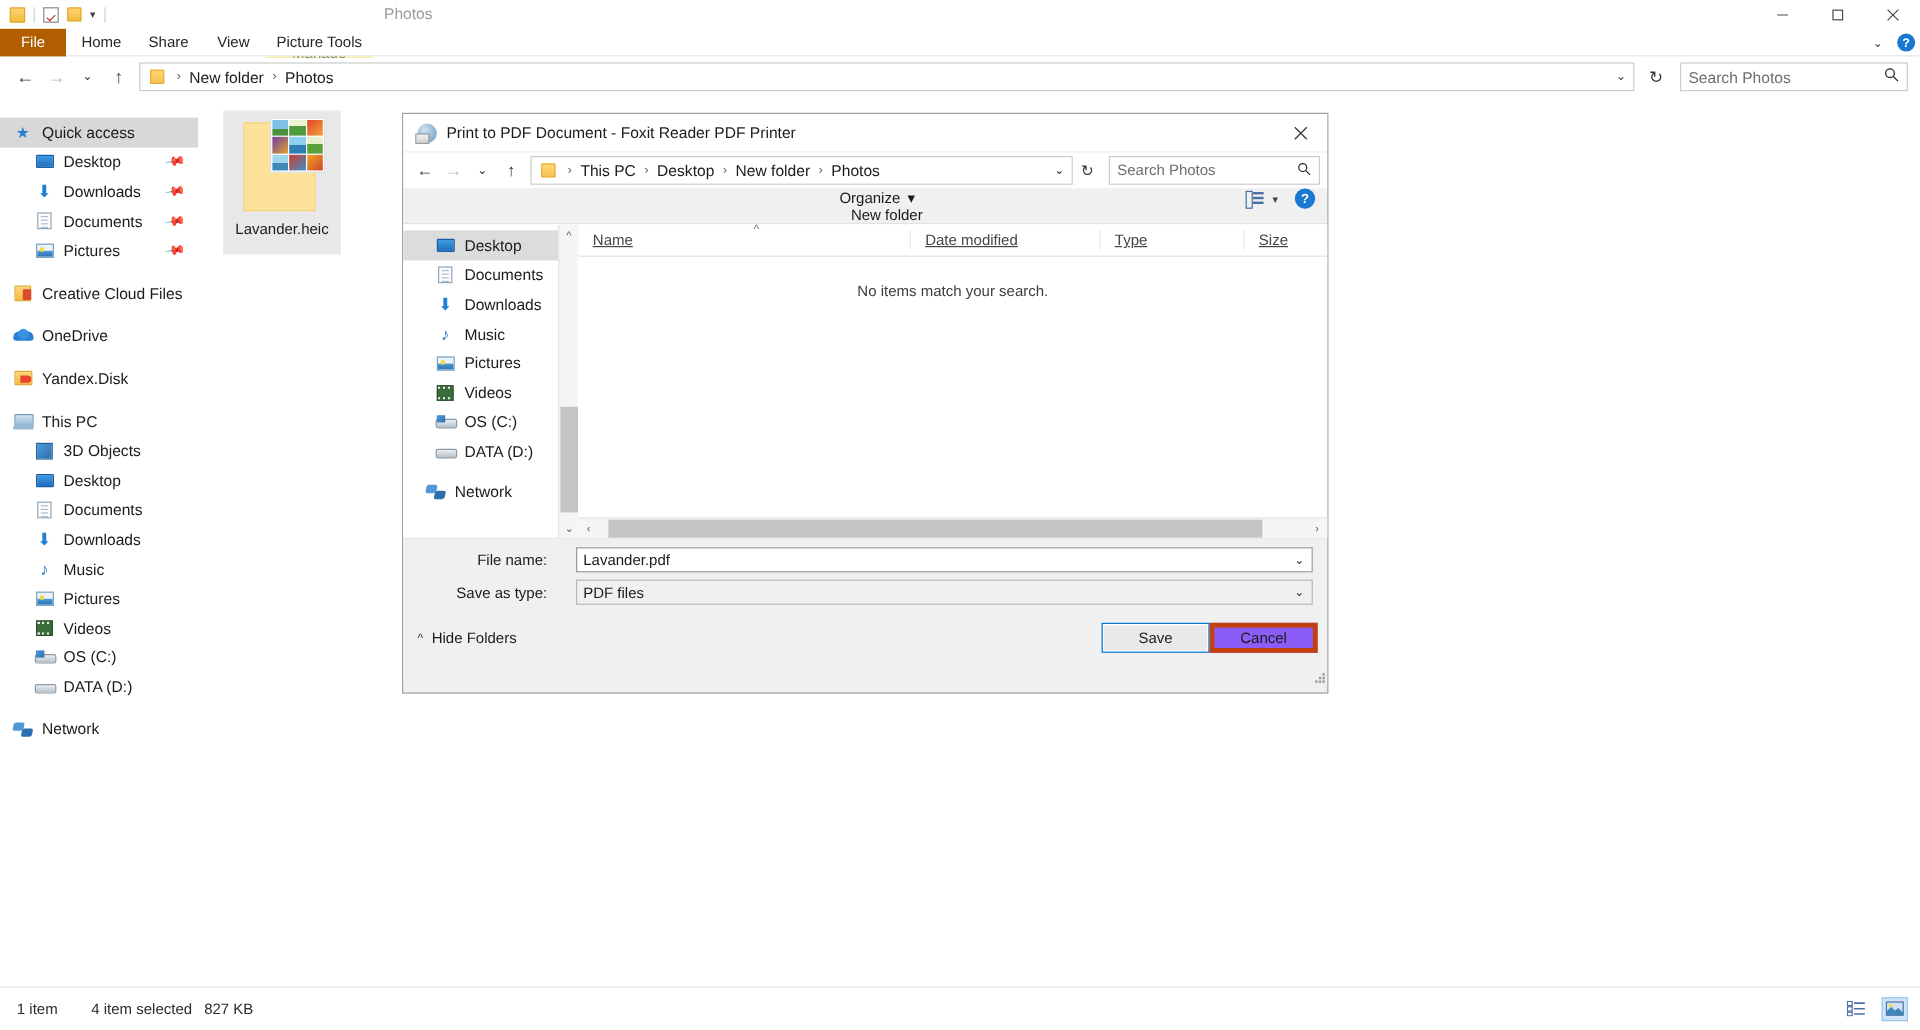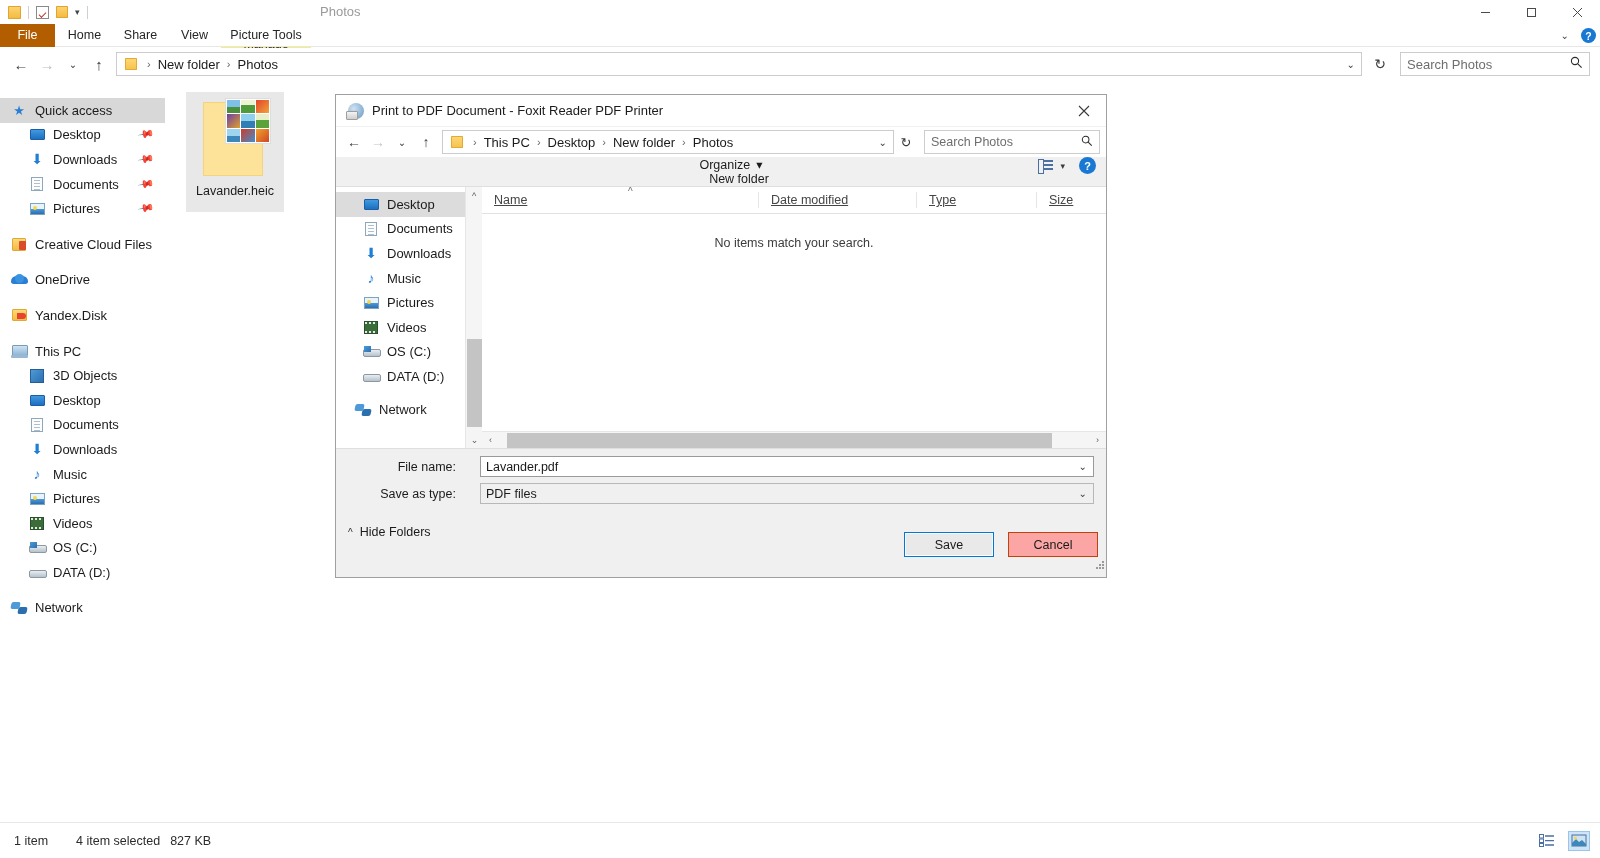--- a/index.html
+++ b/index.html
@@ -314,24 +314,24 @@
     flex:1; margin-right:12px; height:21px; border:1px solid #9a9a9a; background:#fff;
     display:flex; align-items:center; padding:0 5px; position:relative; font-size:12.5px;
   }
   .field-box.combo { background:#f0f0f0; border:1px solid #b8b8b8; }
   .field-caret { position:absolute; right:6px; color:#3b3b3b; font-size:10px; }
 
   .dlg-footer { height:auto; background:#f0f0f0; position:relative; padding-top:14px; height:64px;}
   .hide-folders { position:absolute; left:12px; top:18px; font-size:12.5px; color:#1b1b1b;
                   display:flex; align-items:center; gap:7px; }
   .hf-caret { font-size:10px; color:#2b2b2b; }
-  .dlg-btns { position:absolute; right:8px; top:25px; display:flex; gap:14px; }
+  .dlg-btns { position:absolute; right:8px; top:12px; display:flex; }
   .btn {
     width:90px; height:25px; font-size:12.5px; display:flex; align-items:center; justify-content:center;
-    background:#fca5a5; border:1px solid #c2410c; color:#1b1b1b;
+    background:#8b5cf6; border:4px solid #c2410c; color:#1b1b1b;
   }
   .btn.primary { background:#e9e9e9; border:1px solid #0078d7; box-shadow: inset 0 0 0 1px #fff; }
   .resize-grip { position:absolute; right:2px; bottom:2px; width:10px; height:10px; }
   .resize-grip i { position:absolute; width:2px; height:2px; background:#9a9a9a; }
 </style>
 </head>
 <body>
 
 <div class="explorer">
 

